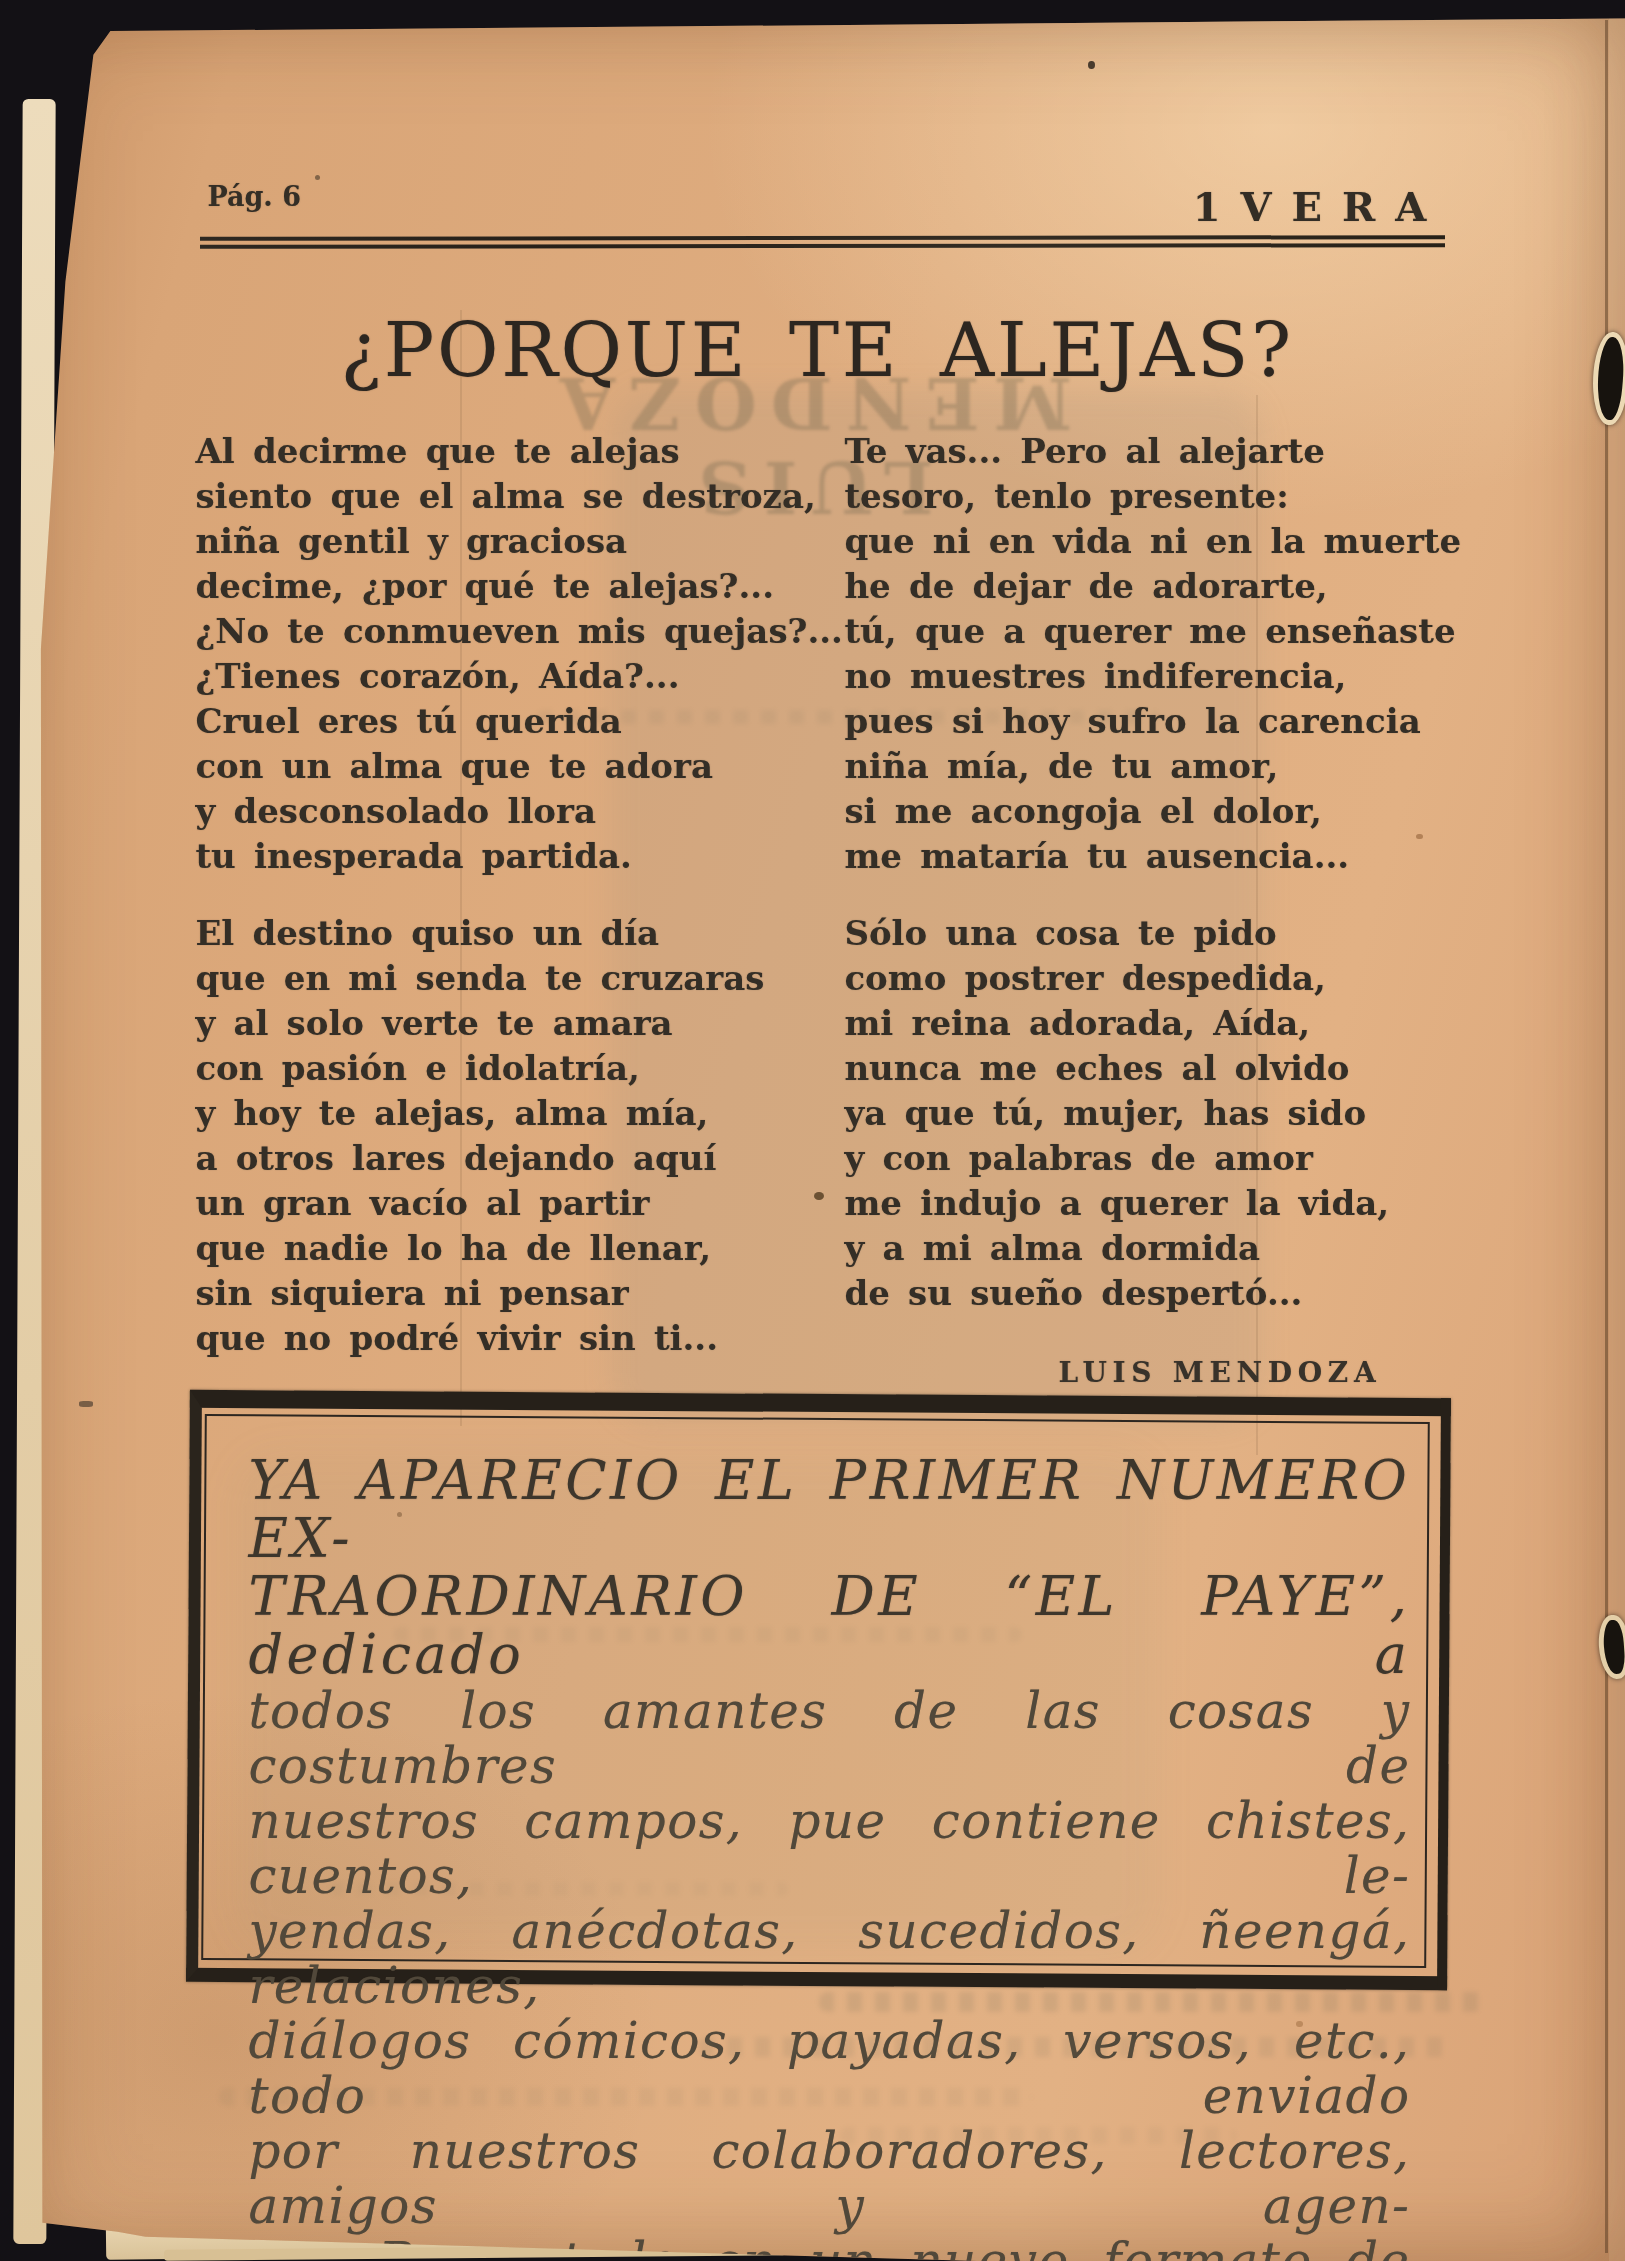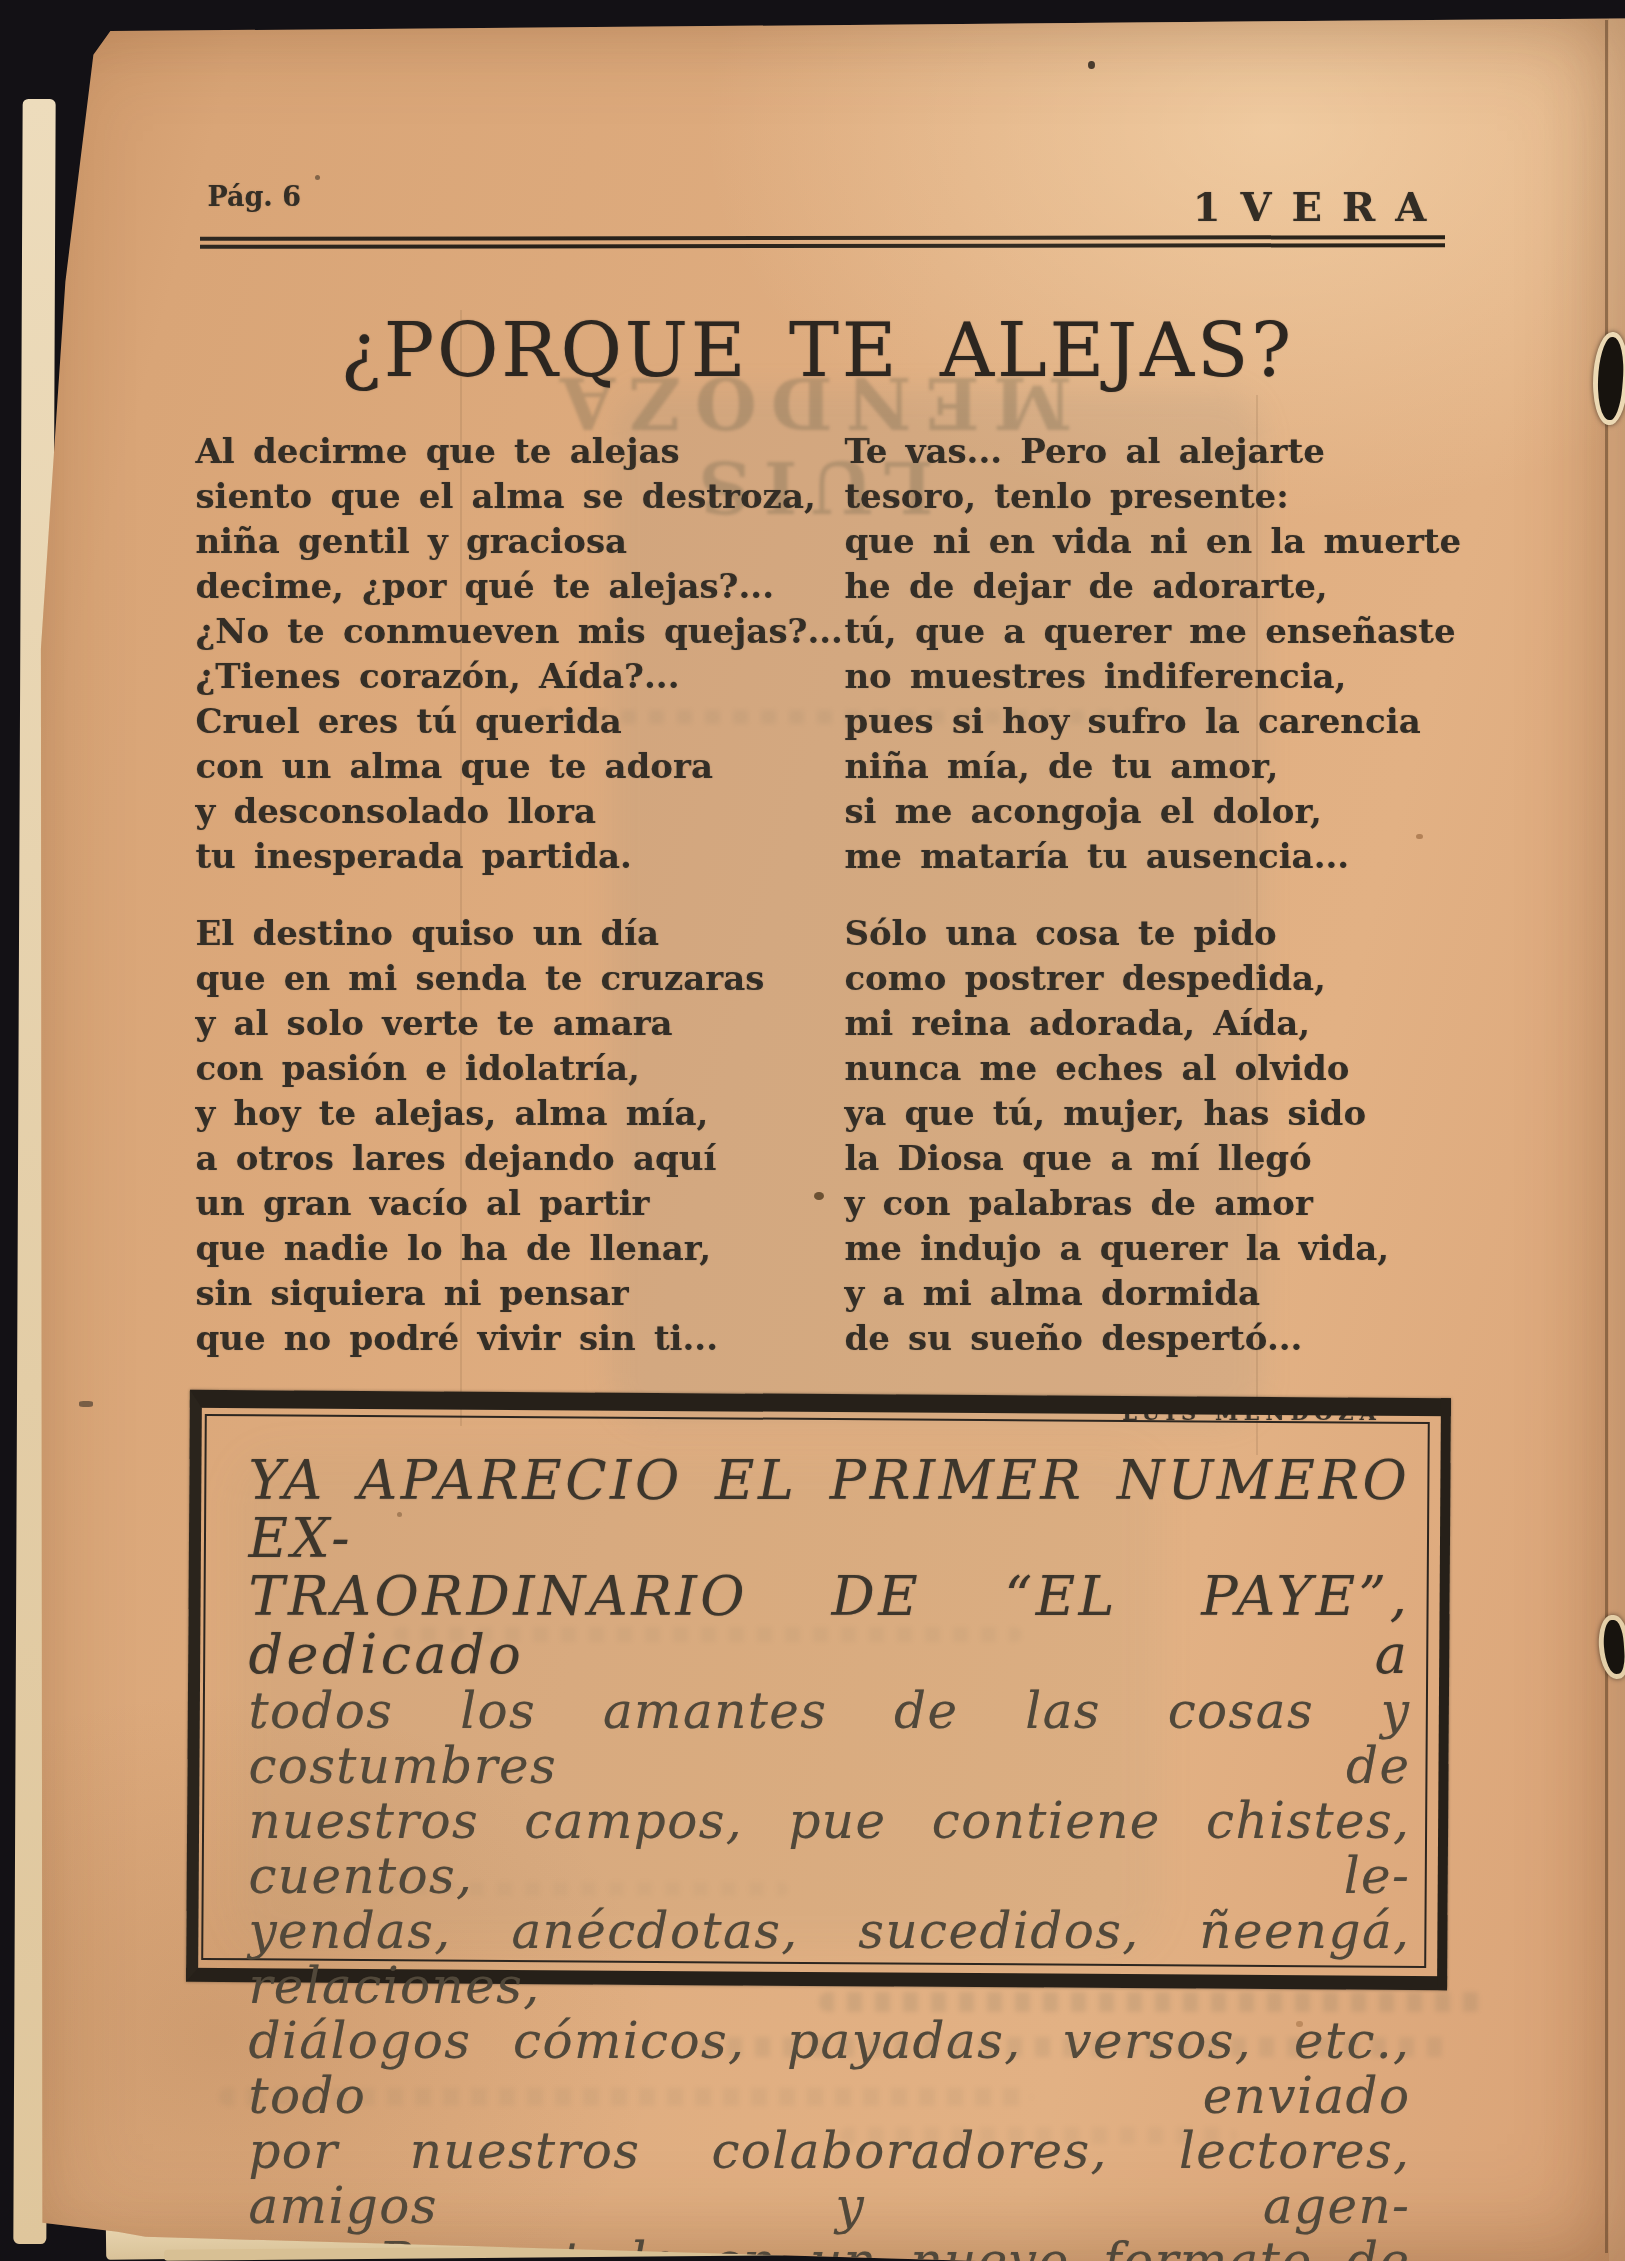--- a/index.html
+++ b/index.html
@@ -110,24 +110,23 @@
   .col-left{left:170px;width:608px;}
   .col-right{left:819px;width:594px;}
   .stanza{margin:0 0 32.5px 0;}
   .poem-line{
     font-size:34px;font-weight:bold;line-height:45px;
     word-spacing:6.4px;color:#342e26;white-space:nowrap;
     text-shadow:0 0 1.4px rgba(52,46,38,.32);
   }
   .signature{
     position:absolute;left:819px;top:1343px;width:537px;
-    text-align:right;font-size:21px;font-weight:bold;
+    text-align:right;font-size:28px;font-weight:bold;
     letter-spacing:5.7px;color:#38322a;
     text-shadow:0 0 1.4px rgba(52,46,38,.32);
-    margin-top:44px;
   }
 
   
   .adbox{position:absolute;left:163px;top:1381px;width:1261px;height:592px;}
   .adframe{
     position:absolute;inset:0;
     border-top:18.4px solid #262019;border-left:12px solid #2a241c;
     border-right:10.6px solid #262019;border-bottom:14px solid #262019;
     transform:rotate(.38deg);
     box-shadow:0 0 2.8px rgba(40,34,26,.5);
@@ -227,21 +226,20 @@
           <div class="poem-line">niña mía, de tu amor,</div>
           <div class="poem-line">si me acongoja el dolor,</div>
           <div class="poem-line">me mataría tu ausencia...</div>
         </div>
       <div class="stanza">
           <div class="poem-line">Sólo una cosa te pido</div>
           <div class="poem-line">como postrer despedida,</div>
           <div class="poem-line">mi reina adorada, Aída,</div>
           <div class="poem-line">nunca me eches al olvido</div>
           <div class="poem-line">ya que tú, mujer, has sido</div>
-          <div class="poem-line">la Diosa que a mí llegó</div>
           <div class="poem-line">y con palabras de amor</div>
           <div class="poem-line">me indujo a querer la vida,</div>
           <div class="poem-line">y a mi alma dormida</div>
           <div class="poem-line">de su sueño despertó...</div>
         </div>
     </div>
 
     <div class="signature">LUIS MENDOZA</div>
 
     <div class="adbox">

